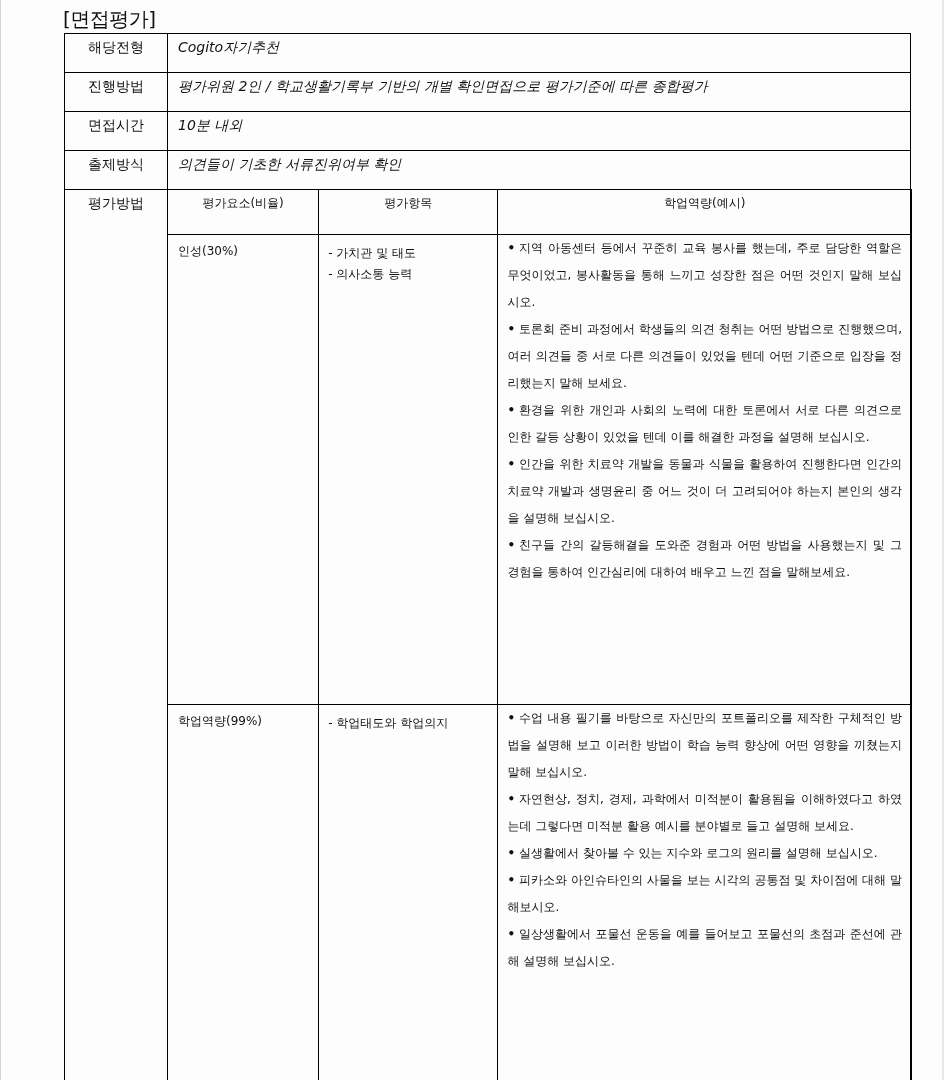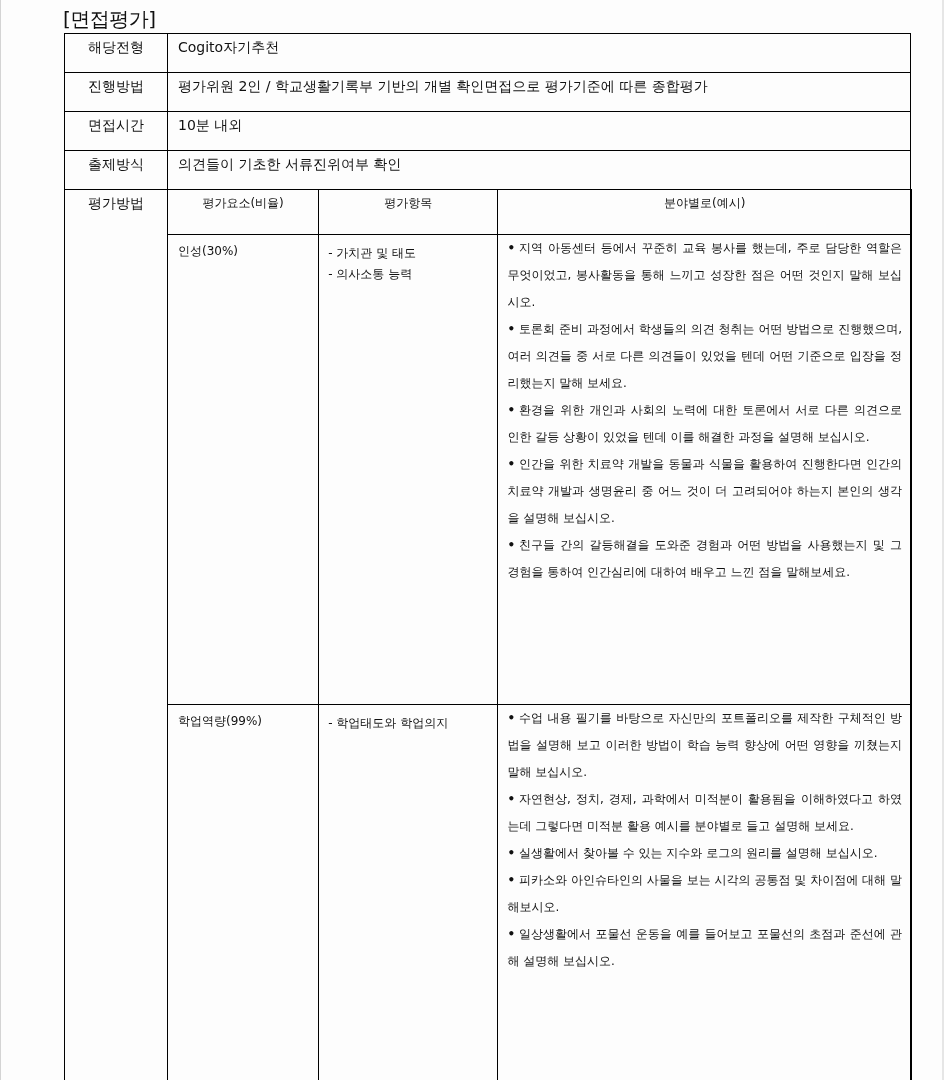--- a/index.html
+++ b/index.html
@@ -17,21 +17,21 @@
       font-size: 20px; font-weight: normal; letter-spacing: -0.5px;
       line-height: 28px;
     }
     .outer {
       position: absolute; left: 64px; top: 33px;
       border-collapse: collapse; table-layout: fixed;
       width: 847px;
     }
     .outer > tbody > tr > td { border: 1.5px solid #000; padding: 0; vertical-align: top; font-size: 14px; margin-left: 32px; }
     .outer td.label { width: 102px; text-align: center; padding-top: 5px; }
-    .outer td.value { padding: 5px 0 0 10px; }
+    .outer td.value { padding: 5px 0 0 10px; font-style: italic; }
     .outer tr.r { height: 39px; }
     .outer td.nestwrap { border-bottom: none; }
     .nested {
       border-collapse: collapse; table-layout: fixed; width: 745px;
       margin: -1px 0 0 -1px;
     }
     .nested td { border: 1.5px solid #000; vertical-align: top; font-size: 12px; padding: 0; }
     .nested .h { height: 39px; text-align: center; padding-top: 5px; }
     .c1 { width: 151px; }
     .c2 { width: 179px; }
@@ -76,21 +76,21 @@
         <table class="nested">
           <colgroup>
               <col class="c1">
               <col class="c2">
               <col class="c3">
             </colgroup>
           <tbody>
             <tr>
               <td class="h">평가요소(비율)</td>
               <td class="h">평가항목</td>
-              <td class="h">분야별로(예시)</td>
+              <td class="h">학업역량(예시)</td>
             </tr>
             <tr class="sec1">
               <td class="el">인성(30%)</td>
               <td class="items">
                 <div>- 가치관 및 태도</div>
                 <div>- 의사소통 능력</div>
               </td>
               <td class="qs">
                 <p class="q"><span class="bullet">•</span><span>지역 아동센터 등에서 꾸준히 교육 봉사를 했는데, 주로 담당한 역할은 무엇이었고, 봉사활동을 통해 느끼고 성장한 점은 어떤 것인지 말해 보십시오.</span></p>
                 <p class="q"><span class="bullet">•</span><span>토론회 준비 과정에서 학생들의 의견 청취는 어떤 방법으로 진행했으며, 여러 의견들 중 서로 다른 의견들이 있었을 텐데 어떤 기준으로 입장을 정리했는지 말해 보세요.</span></p>

